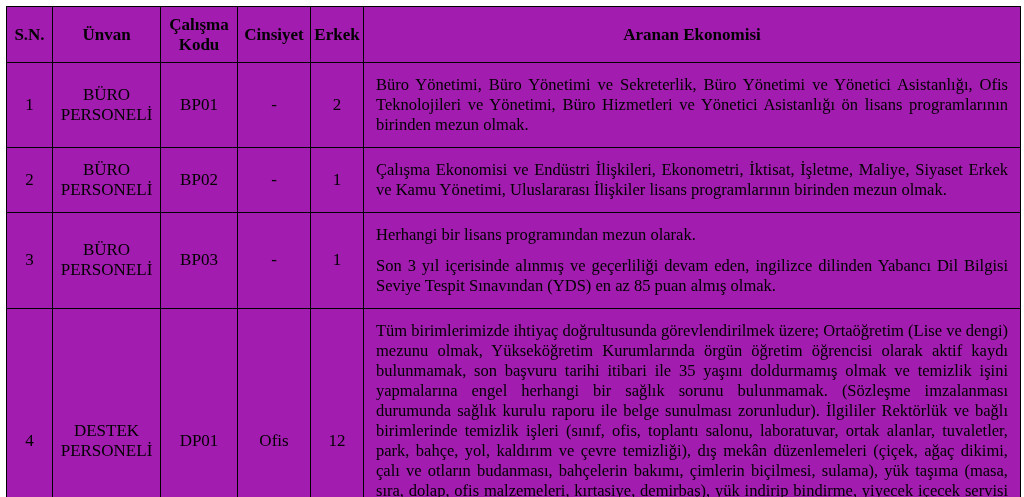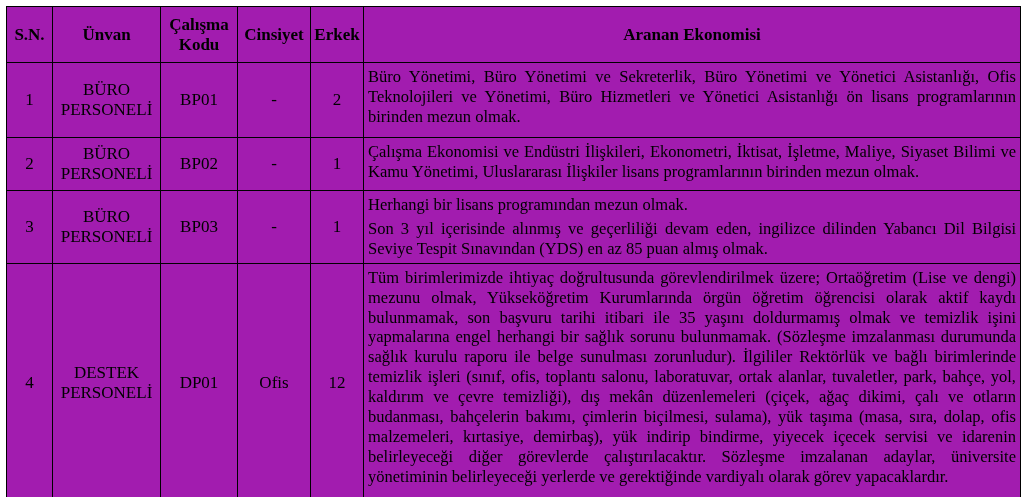--- a/index.html
+++ b/index.html
@@ -43,21 +43,21 @@
     vertical-align: middle;
     padding: 2px 3px;
   }
   td.req-cell {
     font-size: 16.5px;
     line-height: 19.9px;
     text-align: justify;
     vertical-align: top;
     padding: 2px 7px 2px 6px;
   }
-  td.req-cell .para { margin: 4px; }
+  td.req-cell .para { margin: 12px; }
   tr.r-header { height: 56px; }
   tr.r-1 { height: 75px; }
   tr.r-2 { height: 53px; }
   tr.r-3 { height: 62px; }
   tr.r-4 { height: 239px; }
 </style>
 </head>
 <body>
 
 <div class="table-wrap">
@@ -91,32 +91,32 @@
         </td>
       </tr>
 
       <tr class="r-2">
         <td class="center-cell">2</td>
         <td class="center-cell">BÜRO PERSONELİ</td>
         <td class="center-cell">BP02</td>
         <td class="center-cell">-</td>
         <td class="center-cell">1</td>
         <td class="req-cell">
-          <div class="para">Çalışma Ekonomisi ve Endüstri İlişkileri, Ekonometri, İktisat, İşletme, Maliye, Siyaset Bilimi ve Kamu Yönetimi, Uluslararası İlişkiler lisans programlarının birinden mezun olmak.</div>
+          <div class="para">Çalışma Ekonomisi ve Endüstri İlişkileri, Ekonometri, İktisat, İşletme, Maliye, Siyaset Erkek ve Kamu Yönetimi, Uluslararası İlişkiler lisans programlarının birinden mezun olmak.</div>
         </td>
       </tr>
 
       <tr class="r-3">
         <td class="center-cell">3</td>
         <td class="center-cell">BÜRO PERSONELİ</td>
         <td class="center-cell">BP03</td>
         <td class="center-cell">-</td>
         <td class="center-cell">1</td>
         <td class="req-cell">
-          <div class="para">Herhangi bir lisans programından mezun olmak.</div>
+          <div class="para">Herhangi bir lisans programından mezun olarak.</div>
           <div class="para">Son 3 yıl içerisinde alınmış ve geçerliliği devam eden, ingilizce dilinden Yabancı Dil Bilgisi Seviye Tespit Sınavından (YDS) en az 85 puan almış olmak.</div>
         </td>
       </tr>
 
       <tr class="r-4">
         <td class="center-cell">4</td>
         <td class="center-cell">DESTEK PERSONELİ</td>
         <td class="center-cell">DP01</td>
         <td class="center-cell">Ofis</td>
         <td class="center-cell">12</td>

